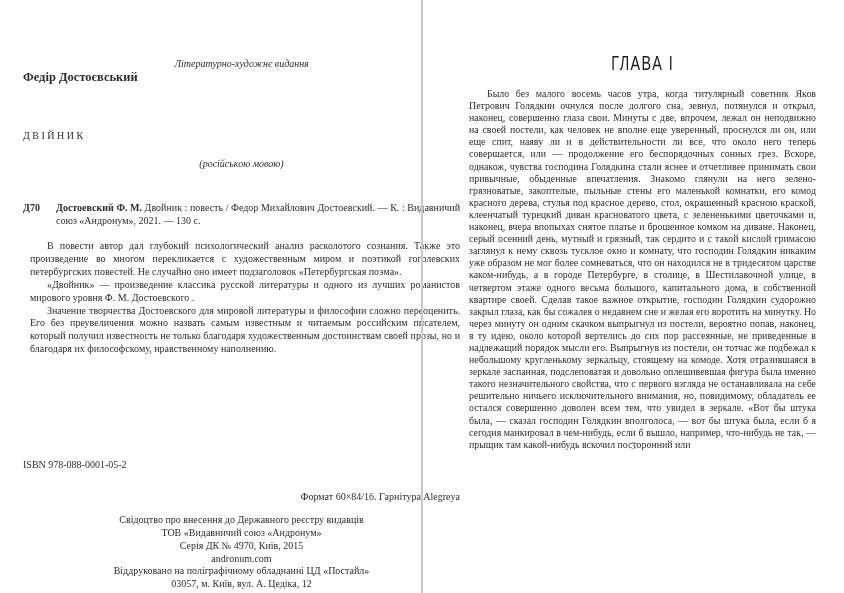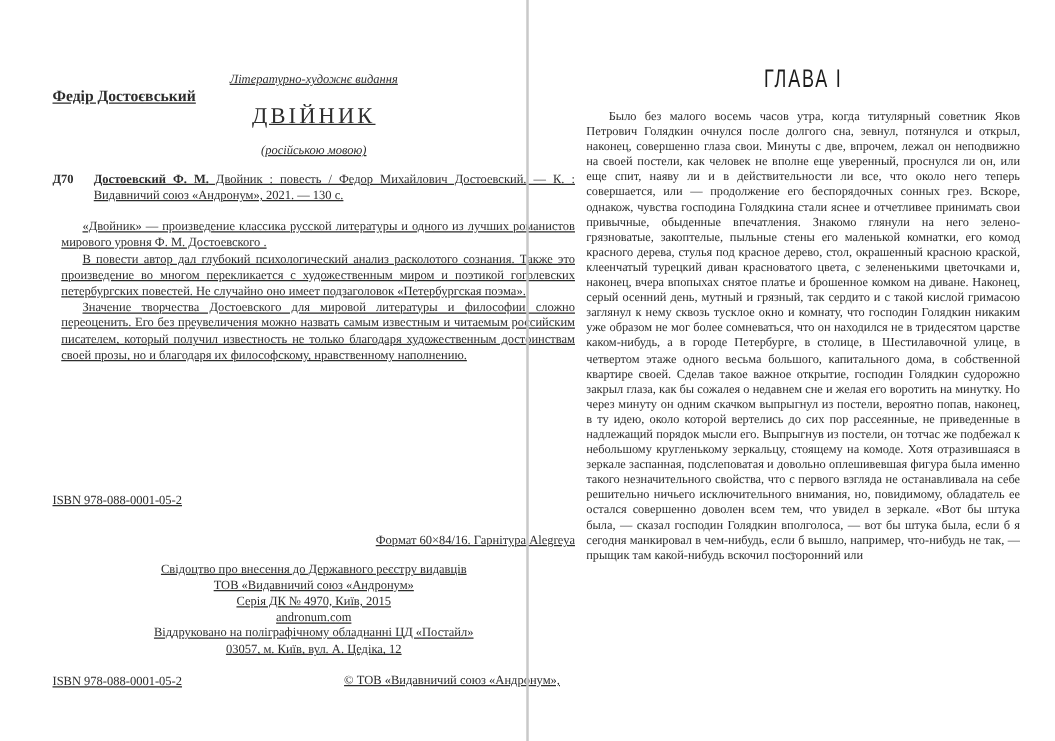--- a/index.html
+++ b/index.html
@@ -14,30 +14,30 @@
 
   .divider {
     position: absolute; left: 421px; top: 0;
     width: 2px; height: 593px; background: #c9c9c9;
   }
 
   
   .page-left {
     position: absolute; left: 0; top: 0;
     width: 493px; height: 593px;
-    padding: 57px 33px 0 42px;
-    font-size: 10px; line-height: 13px; text-decoration: underline;
+    padding: 57px 33px 0 23px;
+    font-size: 10px; line-height: 13px;
   }
   .edition-note { text-align: center; font-style: italic; font-size: 10px; }
   .author-name { text-align: left; font-weight: bold; font-size: 12.5px; line-height: 15px; }
-  .book-title { text-align: center; font-size: 18px; letter-spacing: 2.5px; line-height: 15px; }
+  .book-title { font-size: 10px; letter-spacing: 2.5px; line-height: 15px; margin-top: 43px; }
   .language-note { text-align: center; font-style: italic; margin-top: 14px; }
 
   .biblio {
-    position: relative; margin-top: 10px;
+    position: relative; margin-top: 31px;
     padding-left: 33px; text-align: justify; line-height: 13px;
   }
   .biblio-label { position: absolute; left: 0; top: 0; font-weight: bold; }
   .biblio-bold { font-weight: bold; }
 
   .annotation { margin-top: 13px; margin-left: 7px; }
   .annotation p { text-align: justify; text-indent: 17px; line-height: 12.9px; }
 
   .isbn-mid { margin-top: 102px; }
 
@@ -85,22 +85,22 @@
     <div class="edition-note">Літературно-художнє видання</div>
     <div class="author-name">Федір Достоєвський</div>
     <div class="book-title">ДВІЙНИК</div>
     <div class="language-note">(російською мовою)</div>
 
     <div class="biblio">
       <span class="biblio-label">Д70</span><span class="biblio-bold">Достоевский Ф. М.</span><span> Двойник : повесть / Федор Михайлович Достоевский. — К. : Видавничий союз «Андронум», 2021. — 130 с.</span>
     </div>
 
     <div class="annotation">
+      <p>В повести автор дал глубокий психологический анализ расколотого сознания. Также это произведение во многом перекликается с художественным миром и поэтикой гоголевских петербургских повестей. Не случайно оно имеет подзаголовок «Петербургская поэма».</p>
       <p>«Двойник» — произведение классика русской литературы и одного из лучших романистов мирового уровня Ф. М. Достоевского .</p>
-      <p>В повести автор дал глубокий психологический анализ расколотого сознания. Также это произведение во многом перекликается с художественным миром и поэтикой гоголевских петербургских повестей. Не случайно оно имеет подзаголовок «Петербургская поэма».</p>
       <p>Значение творчества Достоевского для мировой литературы и философии сложно переоценить. Его без преувеличения можно назвать самым известным и читаемым российским писателем, который получил известность не только благодаря художественным достоинствам своей прозы, но и благодаря их философскому, нравственному наполнению.</p>
     </div>
 
     <div class="isbn-mid">ISBN 978-088-0001-05-2</div>
 
     <div class="format-line">Формат 60×84/16. Гарнітура Alegreya</div>
 
     <div class="publisher-block">
       <div>Свідоцтво про внесення до Державного реєстру видавців</div>
       <div>ТОВ «Видавничий союз «Андронум»</div>

